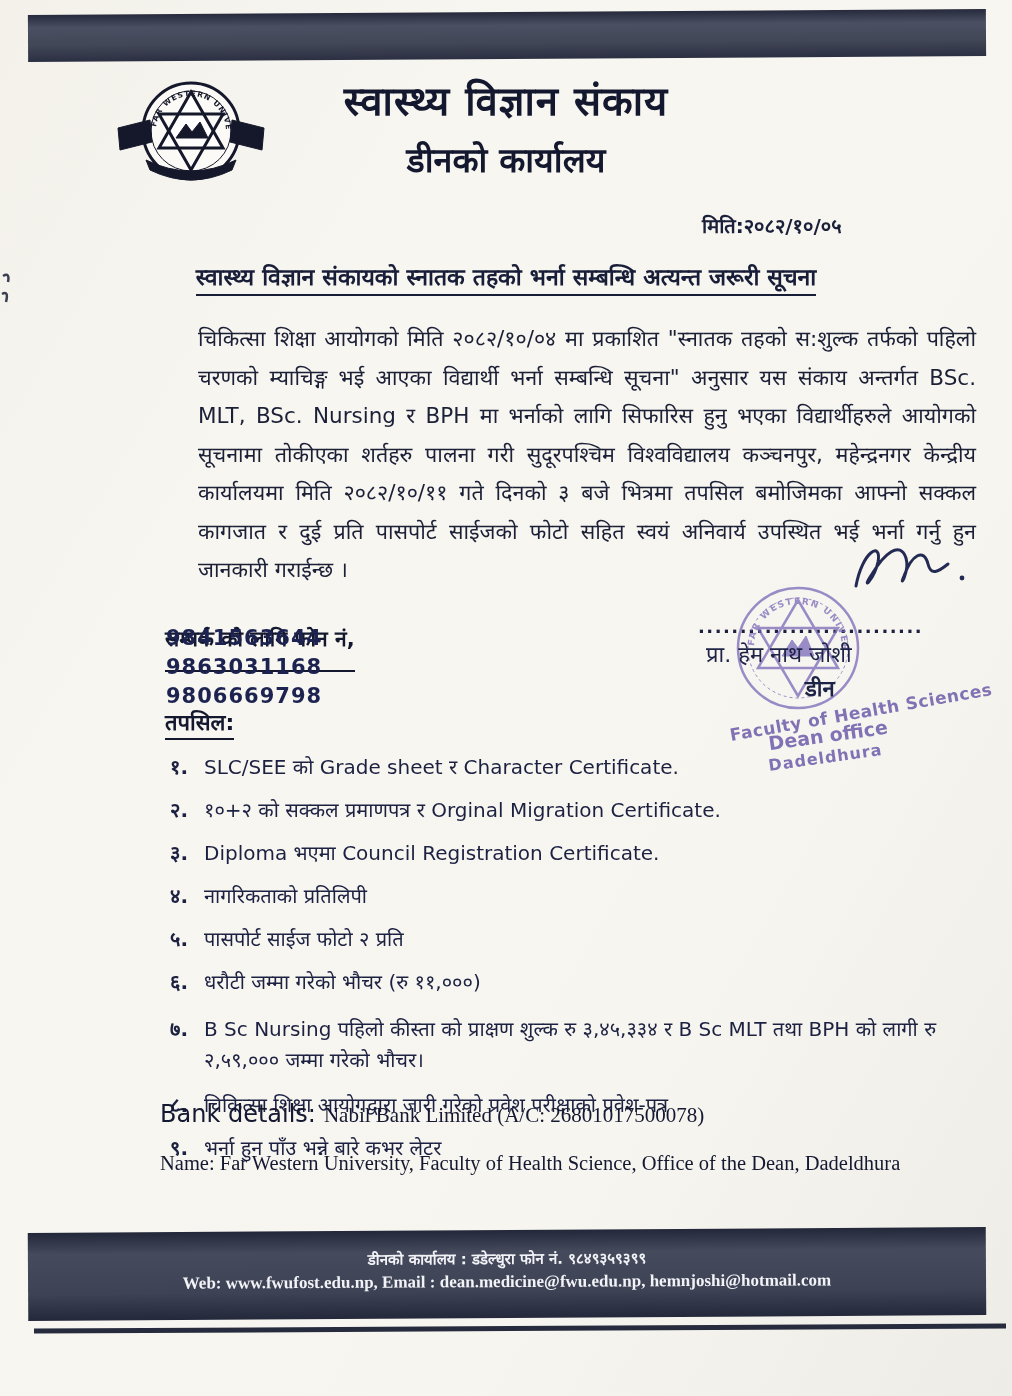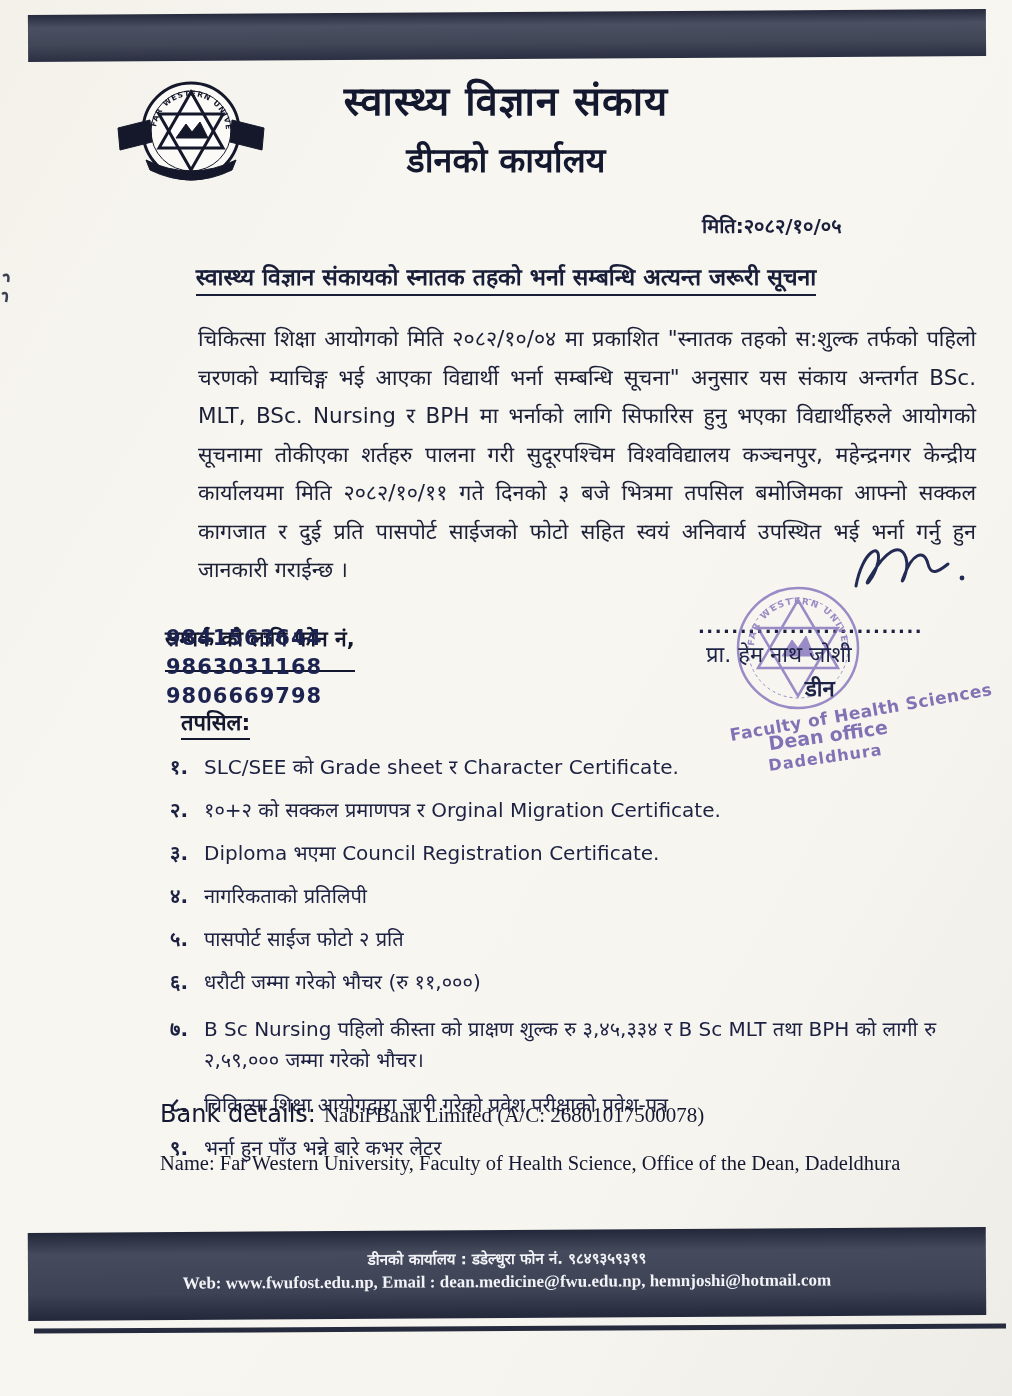--- a/index.html
+++ b/index.html
@@ -20,21 +20,21 @@
   .hdr.off{top:136px;font-size:34px;}
   .hdr.loc{top:178px;font-size:25px;}
   .date{position:absolute;left:702px;top:212px;font-size:20px;font-weight:bold;color:#1a1f3a;text-align:center;}
   .title-wrap{position:absolute;left:0;right:0;top:260px;text-align:center;}
   .title-wrap span{font-size:23px;font-weight:bold;color:#181d38;border-bottom:2.5px solid #181d38;padding-bottom:4px;}
   .body-par{position:absolute;left:162px;top:320px;width:778px;font-size:21.5px;line-height:38.5px;
     text-align:justify;color:#1b2037;margin-left:36px;}
   .contact-h{position:absolute;left:165px;top:624px;font-size:21px;font-weight:bold;color:#14182e;
     border-bottom:2.5px solid #14182e;padding-bottom:18px;}
   .phones{position:absolute;left:166px;top:624px;font-size:21px;font-weight:bold;color:#1c2350;line-height:29px;letter-spacing:1px;}
-  .tapasil-h{position:absolute;left:181px;top:706px;font-size:22px;font-weight:bold;color:#14182e;
+  .tapasil-h{position:absolute;left:165px;top:706px;font-size:22px;font-weight:bold;color:#14182e;
     border-bottom:2.5px solid #14182e;padding-bottom:2px;}
   .tp-list{position:absolute;left:170px;top:752px;width:788px;}
   .tp-item{display:flex;margin-bottom:12px;font-size:20px;line-height:31px;color:#1c2142;}
   .tp-num{width:34px;flex:0 0 34px;font-weight:bold;color:#1c2142;}
   .tp-text{flex:1;}
   .tp-item:nth-child(6){margin-bottom:16px;}
   .tp-item:nth-child(7){margin-bottom:14px;}
   .bank{position:absolute;left:160px;top:1100px;width:800px;}
   .bank-line1{font-size:21px;color:#141830;font-family:"Liberation Serif",serif;}
   .bank-line1 b{font-family:"DejaVu Sans",sans-serif;font-size:24px;font-weight:normal;margin-right:8px;}

